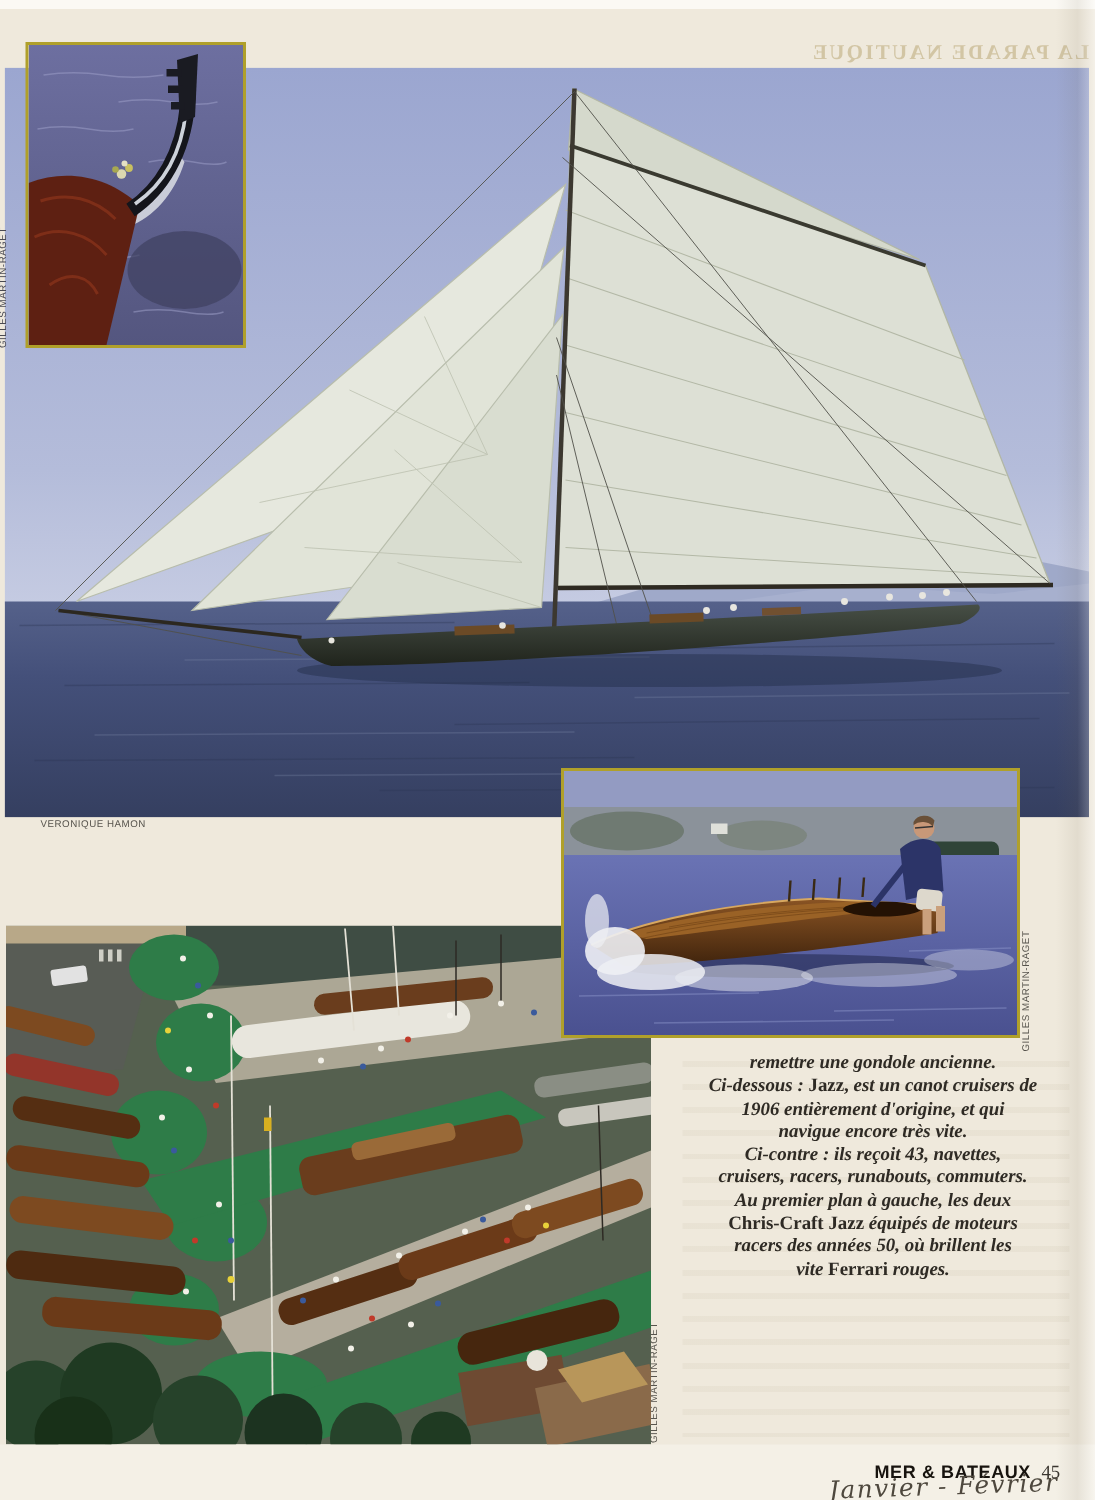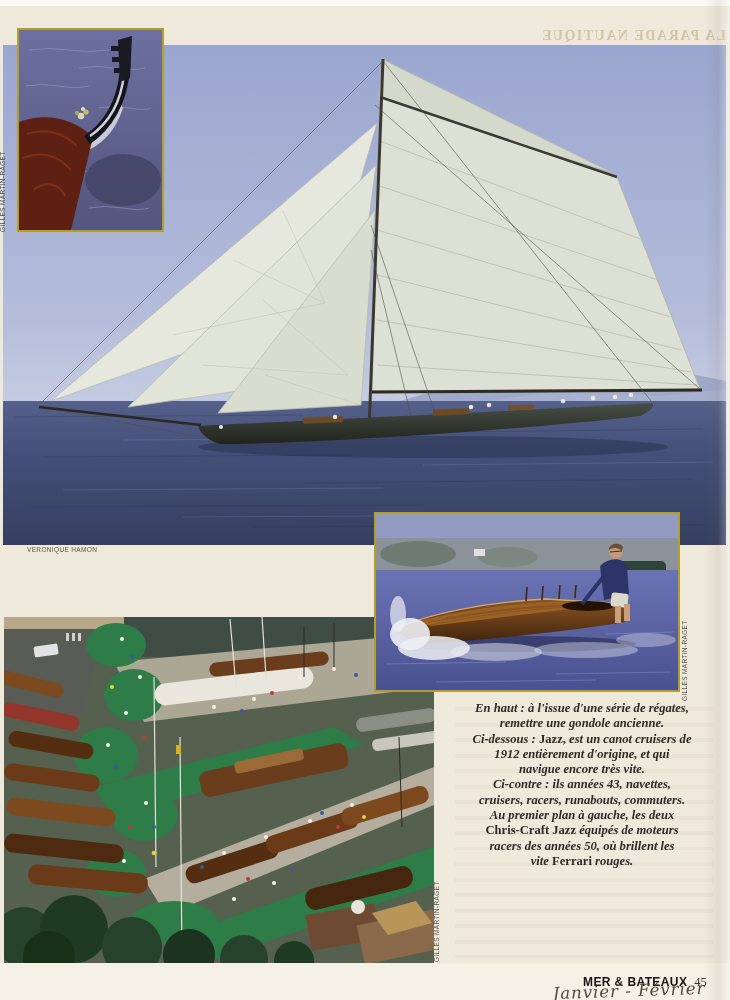--- a/index.html
+++ b/index.html
@@ -377,26 +377,25 @@
             <circle cx="108" cy="70" r="2"></circle>
             <circle cx="360" cy="200" r="2"></circle>
         </g>
       </g>
     </svg>
   </div>
 
   <div class="show-through-lines"></div>
 
   <div class="caption">
-      <div><span>En haut : à l'issue d'une série de régates,</span></div>
       <div><span>remettre une gondole ancienne.</span></div>
       <div><span>Ci-dessous : </span><span class="name">Jazz,</span><span> est un canot cruisers de</span></div>
-      <div><span>1912 entièrement d'origine, et qui</span></div>
+      <div><span>1906 entièrement d'origine, et qui</span></div>
       <div><span>navigue encore très vite.</span></div>
-      <div><span>Ci-contre : ils années 43, navettes,</span></div>
+      <div><span>Ci-contre : ils reçoit 43, navettes,</span></div>
       <div><span>cruisers, racers, runabouts, commuters.</span></div>
       <div><span>Au premier plan à gauche, les deux</span></div>
       <div><span class="name">Chris-Craft Jazz</span><span> équipés de moteurs</span></div>
       <div><span>racers des années 50, où brillent les</span></div>
       <div><span>vite </span><span class="name">Ferrari</span><span> rouges.</span></div>
     </div>
 
   <div class="credit vcredit credit-gondola">GILLES MARTIN-RAGET</div>
   <div class="credit credit-main">VERONIQUE HAMON</div>
   <div class="credit vcredit credit-speedboat">GILLES MARTIN-RAGET</div>

